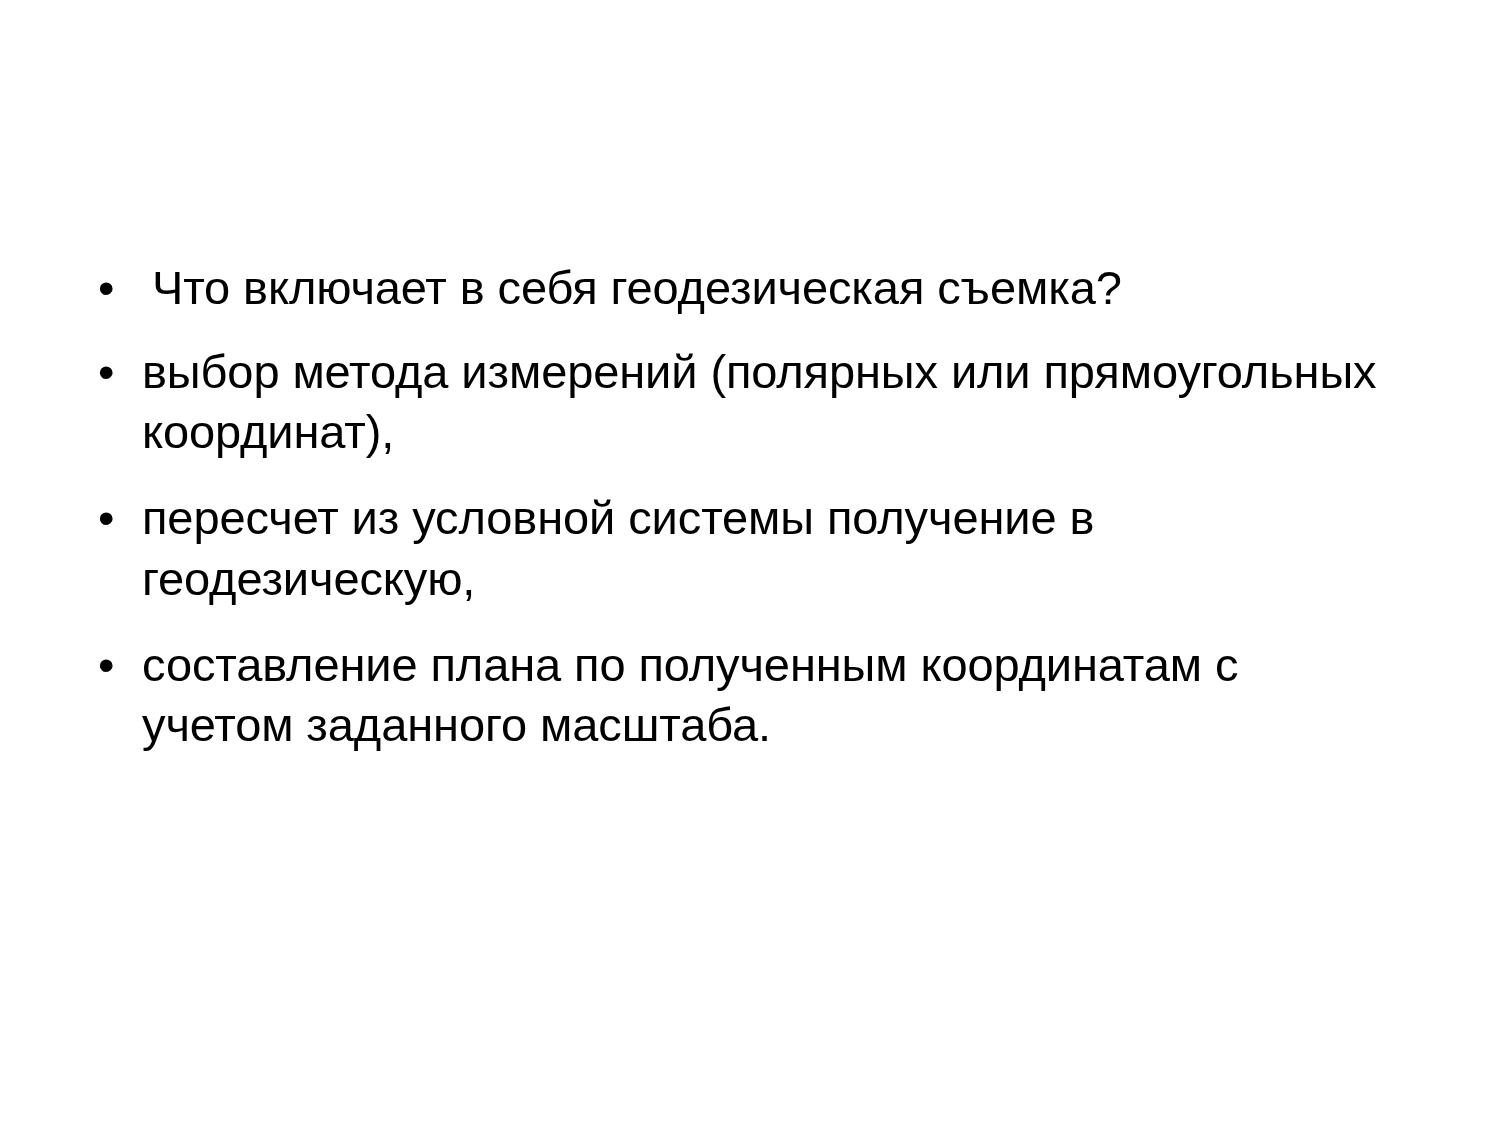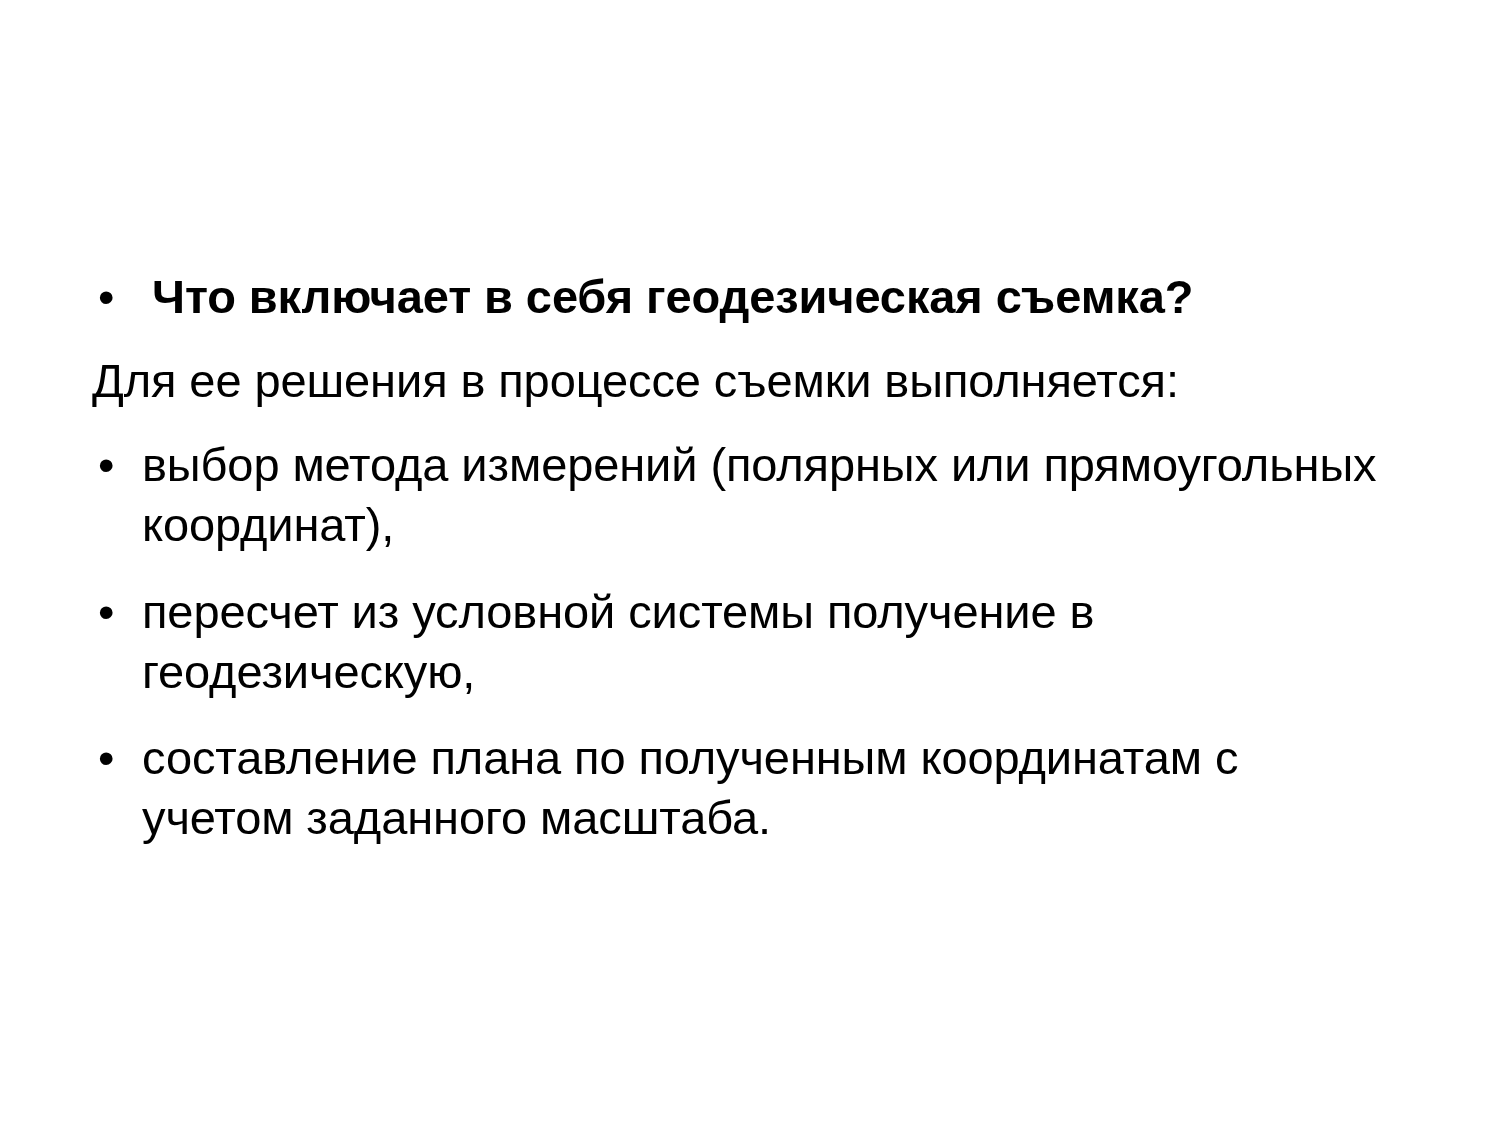--- a/index.html
+++ b/index.html
@@ -60,22 +60,21 @@
     top: 0;
     width: 26px;
     text-align: left;
     font-size: 47px;
     line-height: 1.28;
     color: #000000;
     user-select: none;
   }
 
   .para.bold .para-text {
-    font-weight: bold;
-    margin-top: 9px;
+    font-weight: normal;
   }
 
   .para-text {
     display: block;
   }
 
   
   #p-title  { margin-bottom: 24px; }
   #p-lead   { margin-bottom: 10px; }
   #p-intro  { margin-bottom: 24px; }
@@ -89,23 +88,20 @@
 <div id="slide">
 
   <div id="body-placeholder">
 
     <div class="para bulleted bold" id="p-title">
       <span class="bullet-glyph">•</span>
       <span class="para-text">Что включает в себя геодезическая съемка?</span>
     </div>
 
 
-    <div class="para plain" id="p-intro">
-      <span class="para-text">Для ее решения в процессе съемки выполняется:</span>
-    </div>
 
     <div class="para bulleted lvl1" id="p-item-1">
       <span class="bullet-glyph">•</span>
       <span class="para-text">выбор метода измерений (полярных или прямоугольных координат),</span>
     </div>
 
     <div class="para bulleted lvl1" id="p-item-2">
       <span class="bullet-glyph">•</span>
       <span class="para-text">пересчет из условной системы получение в геодезическую,</span>
     </div>

